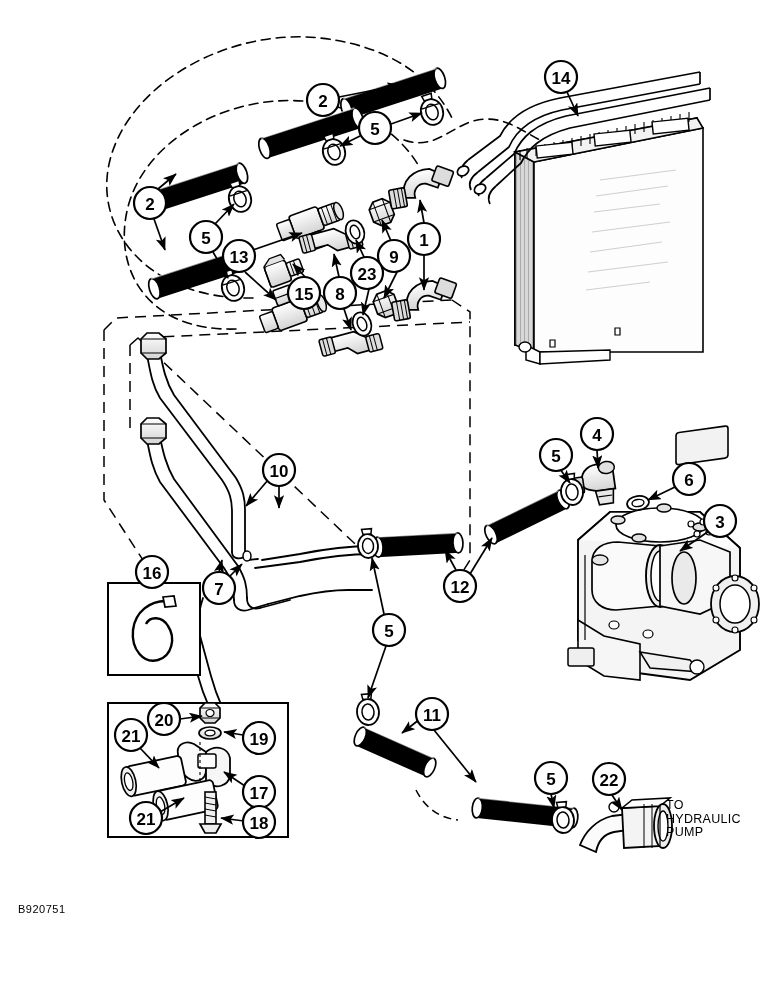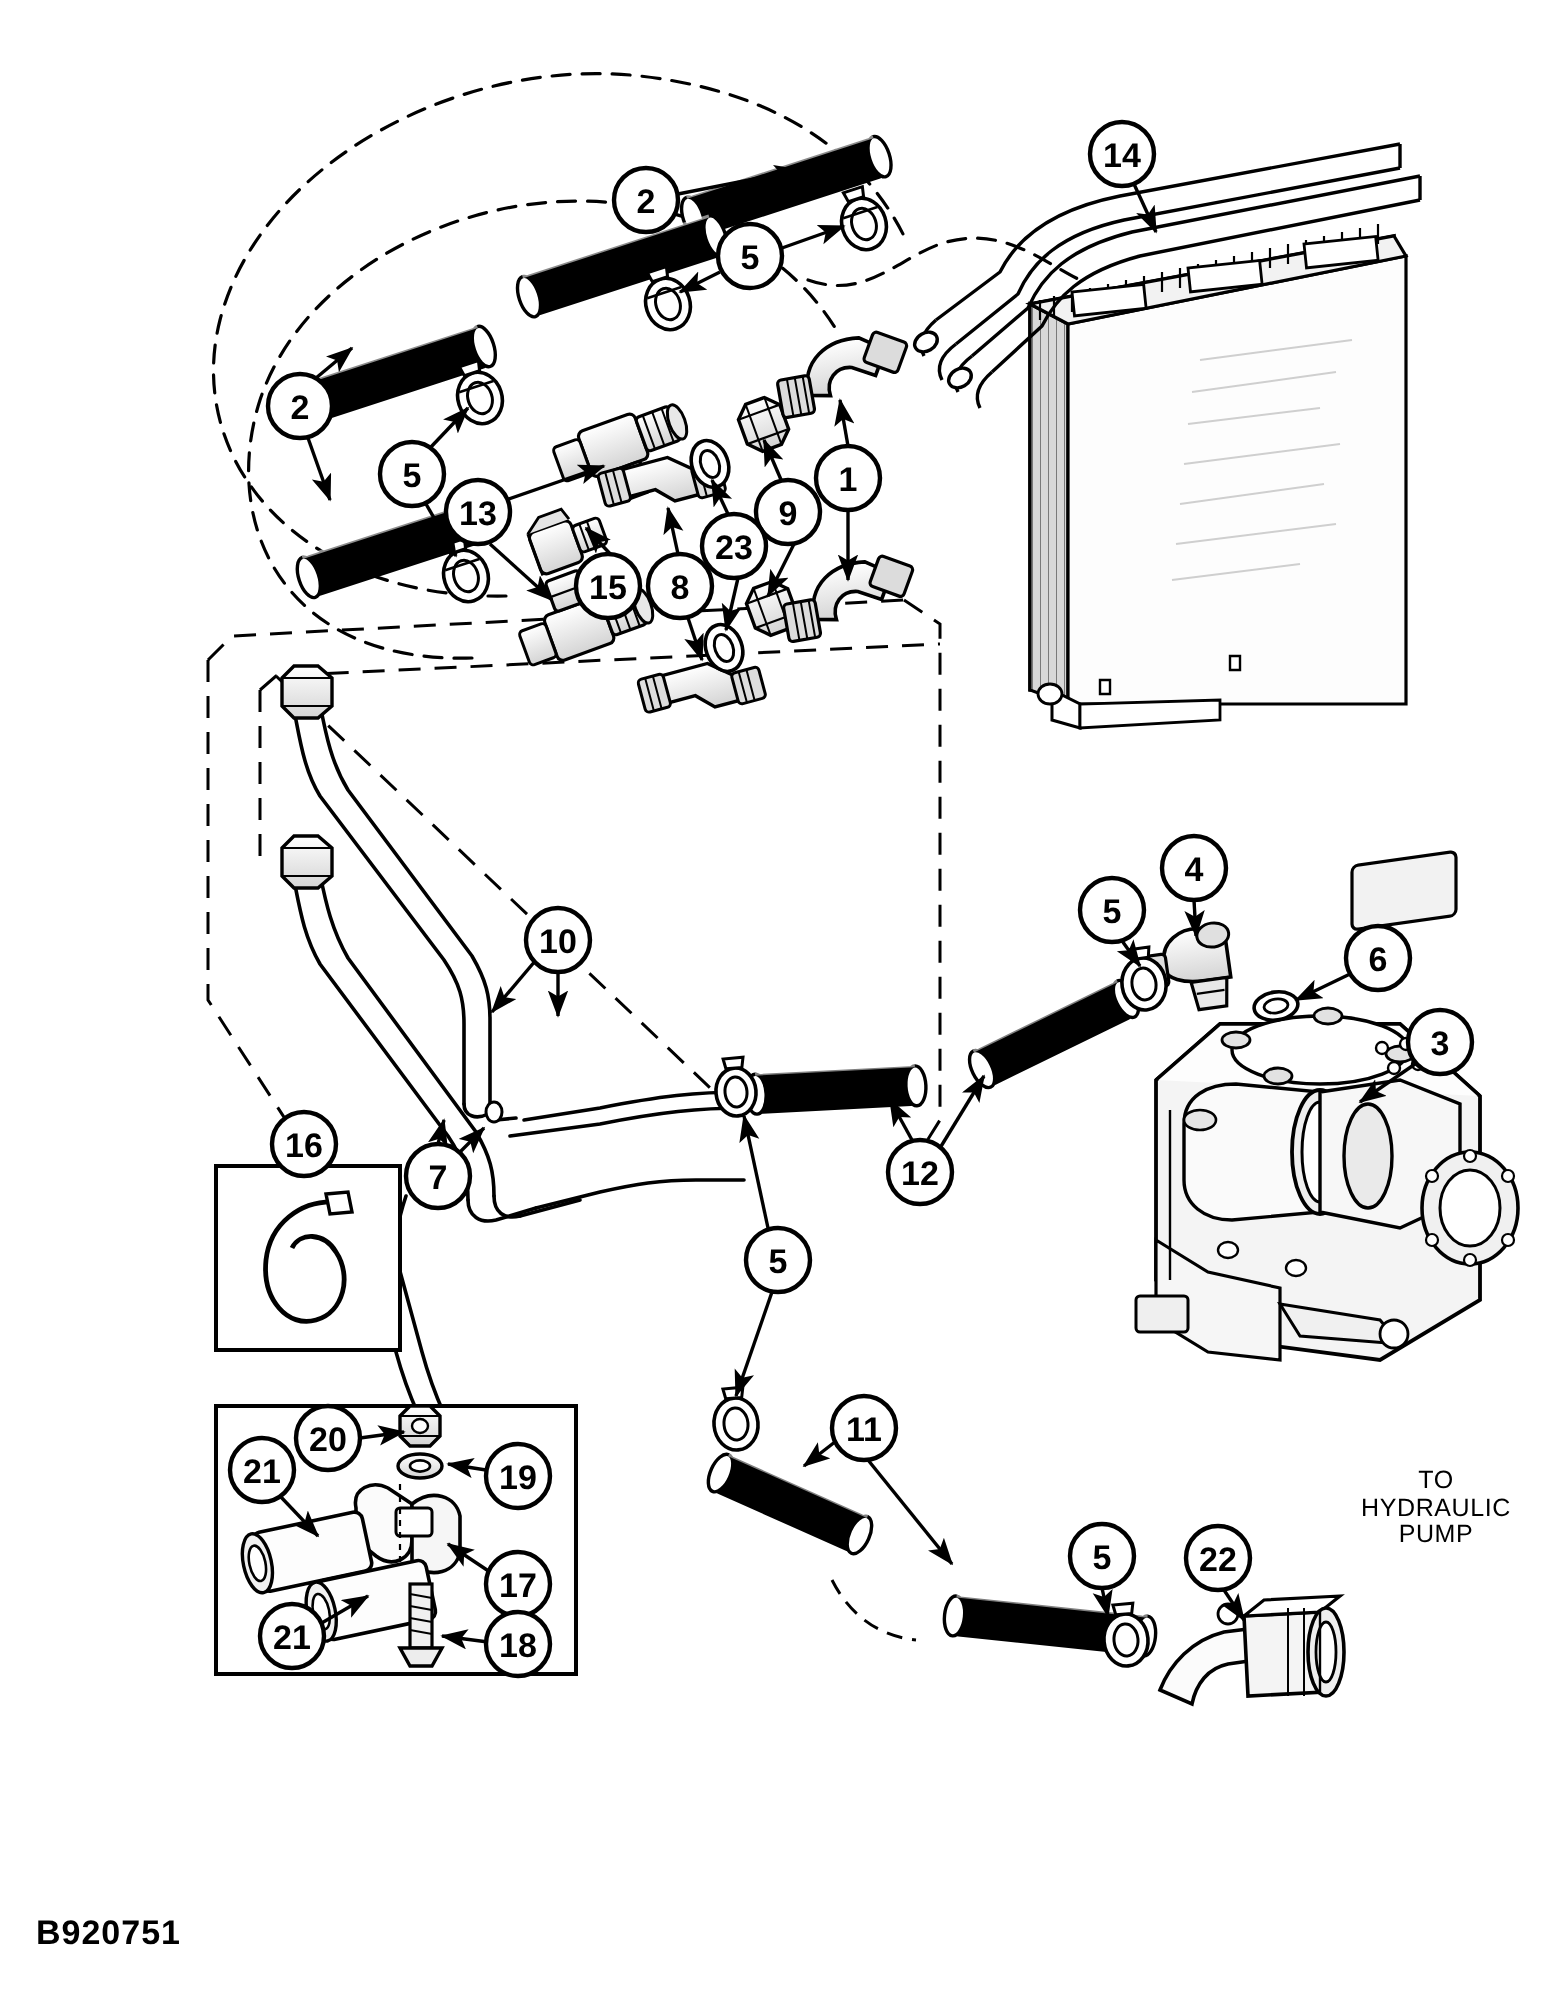--- a/index.html
+++ b/index.html
@@ -1,22 +1,22 @@
 <!DOCTYPE html>
 <html><head>
 <meta charset="utf-8">
 <style>
   html,body{margin:0;padding:0;background:#fff;}
   body{width:772px;height:1000px;overflow:hidden;
        font-family:"Liberation Sans",sans-serif;color:#000;}
   #stage{position:relative;width:772px;height:1000px;background:#fff;}
   svg#art{position:absolute;left:0;top:0;width:772px;height:1000px;}
-  .figcode{position:absolute;left:18px;top:957px;font-size:17px;
-           letter-spacing:.5px;font-family:"Liberation Sans",sans-serif;font-weight:bold;}
-  .tohp{position:absolute;left:666px;top:734px;width:104px;text-align:center;
+  .figcode{position:absolute;left:18px;top:903px;font-size:11px;
+           letter-spacing:.5px;font-family:"Liberation Sans",sans-serif;}
+  .tohp{position:absolute;left:666px;top:799px;width:104px;
         font-size:12.5px;line-height:13.5px;letter-spacing:.3px;}
   .callout-txt{font-family:"Liberation Sans",sans-serif;font-size:17px;
                font-weight:bold;text-anchor:middle;dominant-baseline:central;}
 </style>
 </head>
 <body>
 
 <div id="stage">
 
   <svg id="art" viewBox="0 0 772 1000">

